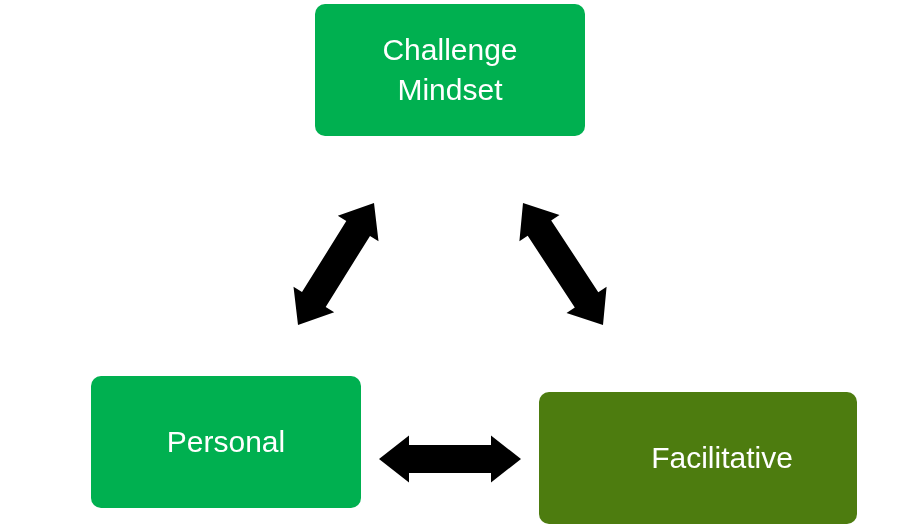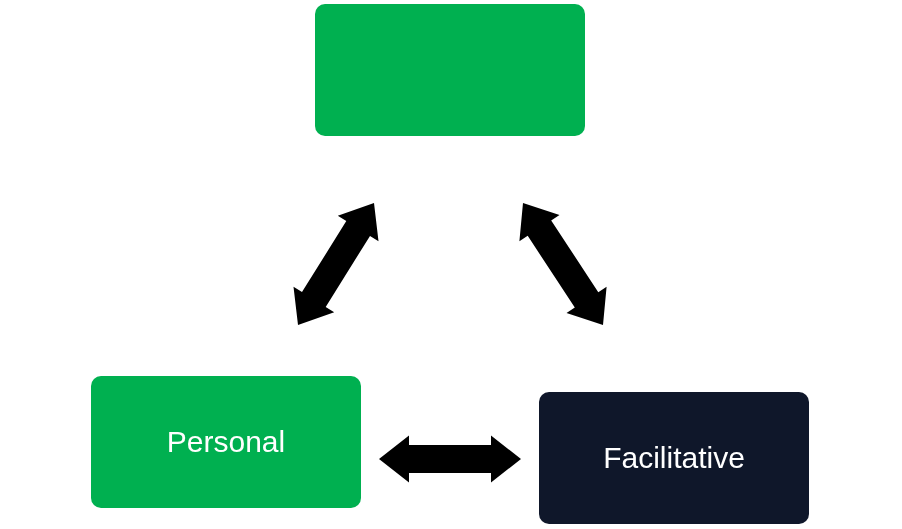--- a/index.html
+++ b/index.html
@@ -13,27 +13,29 @@
   }
   #node-top   { left: 315px; top: 4px; }
   #node-left  { left: 91px;  top: 376px; }
   #node-right { left: 539px; top: 392px; }
   svg.arrows { position: absolute; left: 0; top: 0; }
 </style>
 </head>
 <body>
 
 <div class="node" id="node-top" style="background: rgb(0, 176, 80); color: rgb(255, 255, 255);">
+  <span>Challenge</span>
+  <span>Mindset</span>
 </div>
 
 <div class="node" id="node-left" style="background: rgb(0, 176, 80); color: rgb(255, 255, 255);">
   <span>Personal</span>
 </div>
 
-<div class="node" id="node-right" style="background: #0f172a; color: rgb(255, 255, 255);">
+<div class="node" id="node-right" style="background: #4d7c0f; color: rgb(255, 255, 255); padding-left: 48px;">
   <span>Facilitative</span>
 </div>
 
 <svg class="arrows" width="902" height="529">
   <polygon id="arrow-top-left" points="374.0,203.0 337.8,215.8 346.3,221.1 302.0,292.1 293.5,286.8 298.0,325.0 334.2,312.2 325.7,306.9 370.0,235.9 378.5,241.2" fill="#000000"></polygon>
   <polygon id="arrow-top-right" points="523.0,203.0 519.4,241.2 527.7,235.8 574.8,307.6 566.5,313.1 603.0,325.0 606.6,286.8 598.3,292.2 551.2,220.4 559.5,214.9" fill="#000000"></polygon>
   <polygon id="arrow-bottom" points="379.0,459.0 409.0,482.5 409.0,473.0 491.0,473.0 491.0,482.5 521.0,459.0 491.0,435.5 491.0,445.0 409.0,445.0 409.0,435.5" fill="#000000"></polygon>
 </svg>
 
 </body></html>

